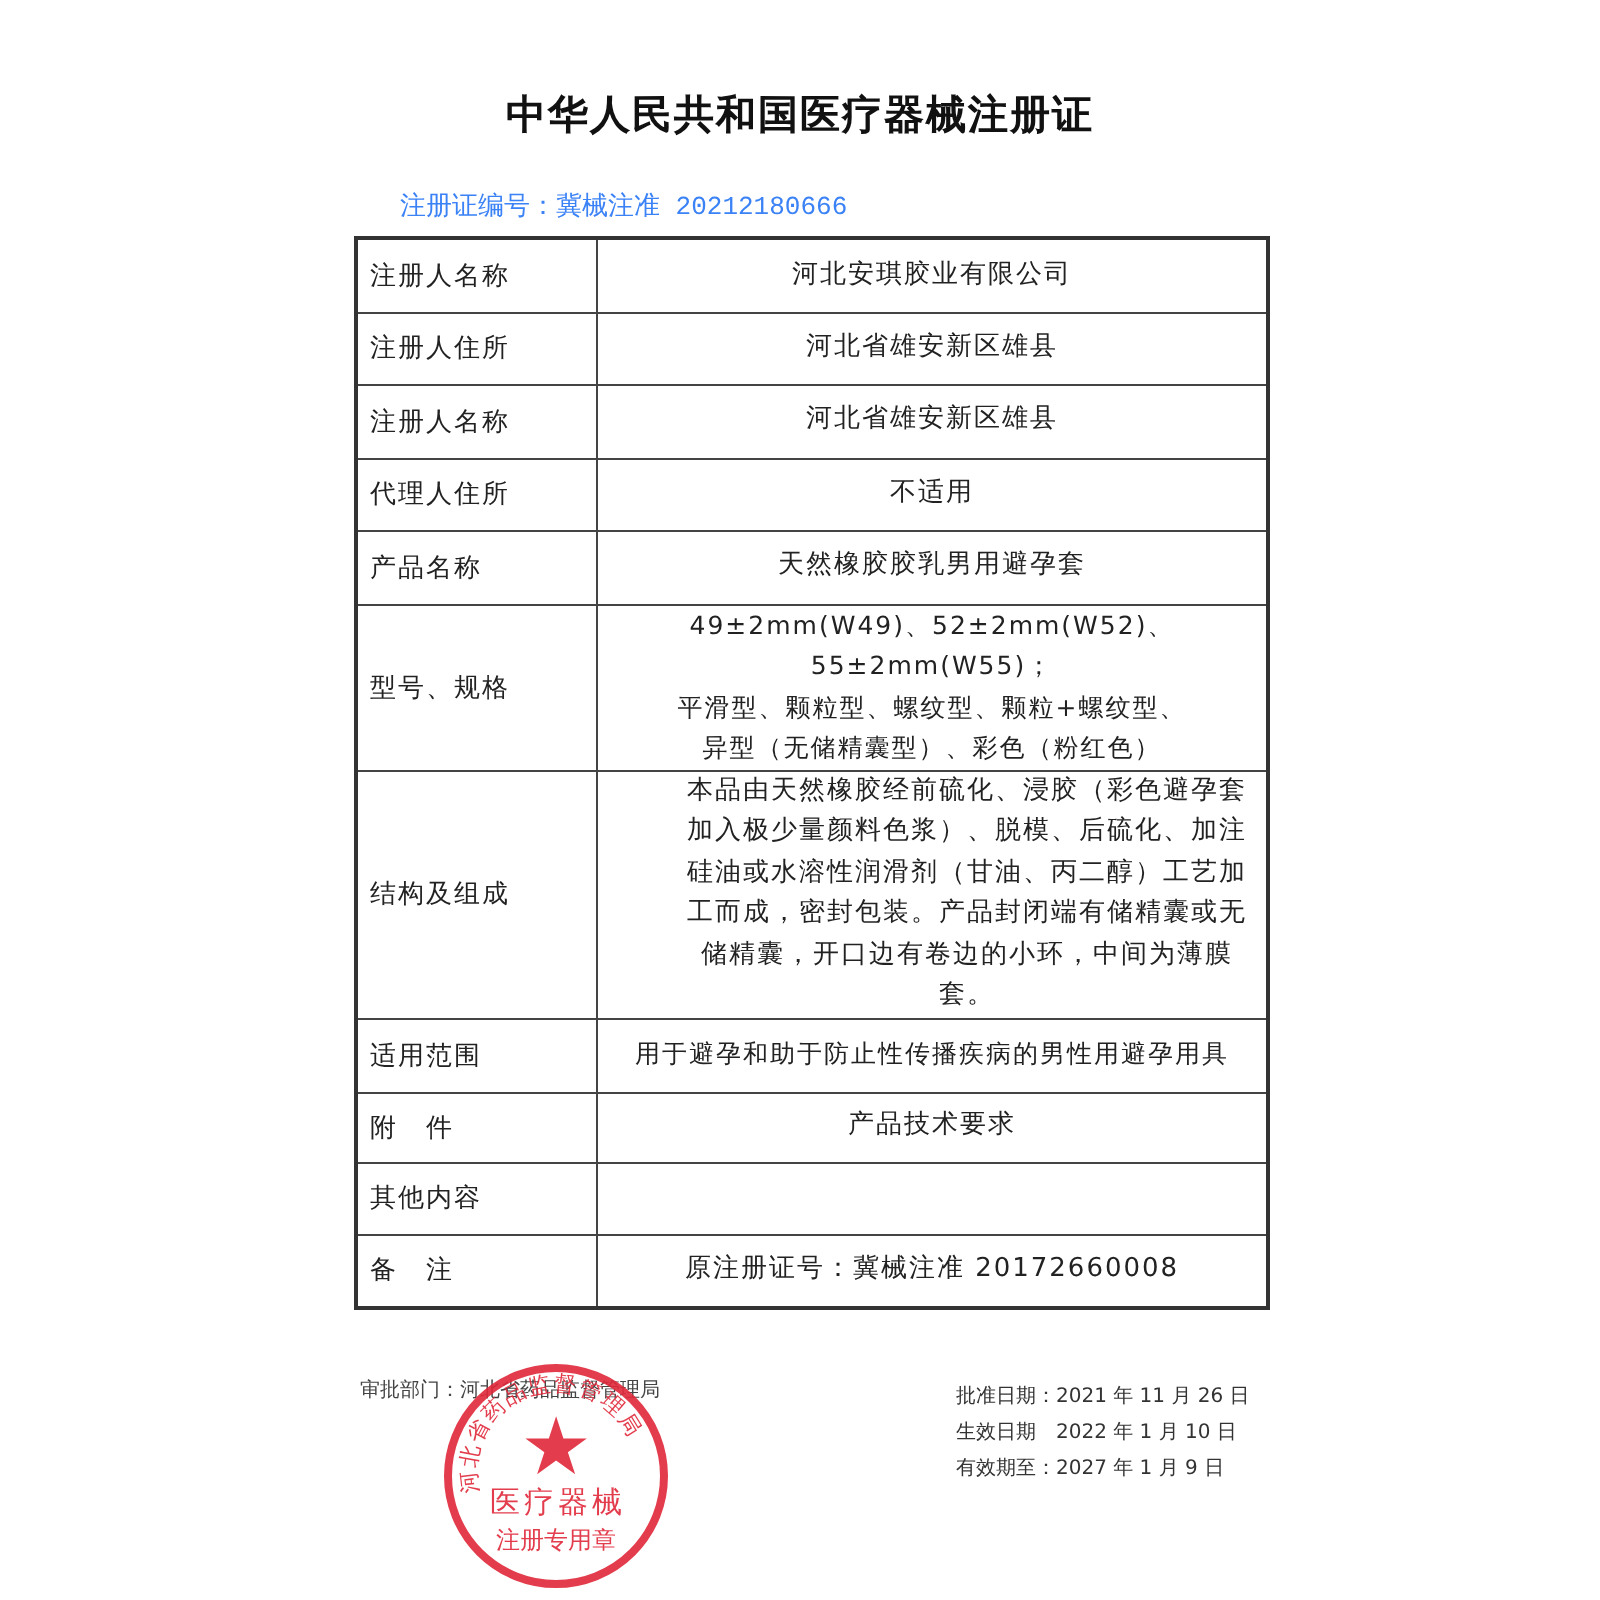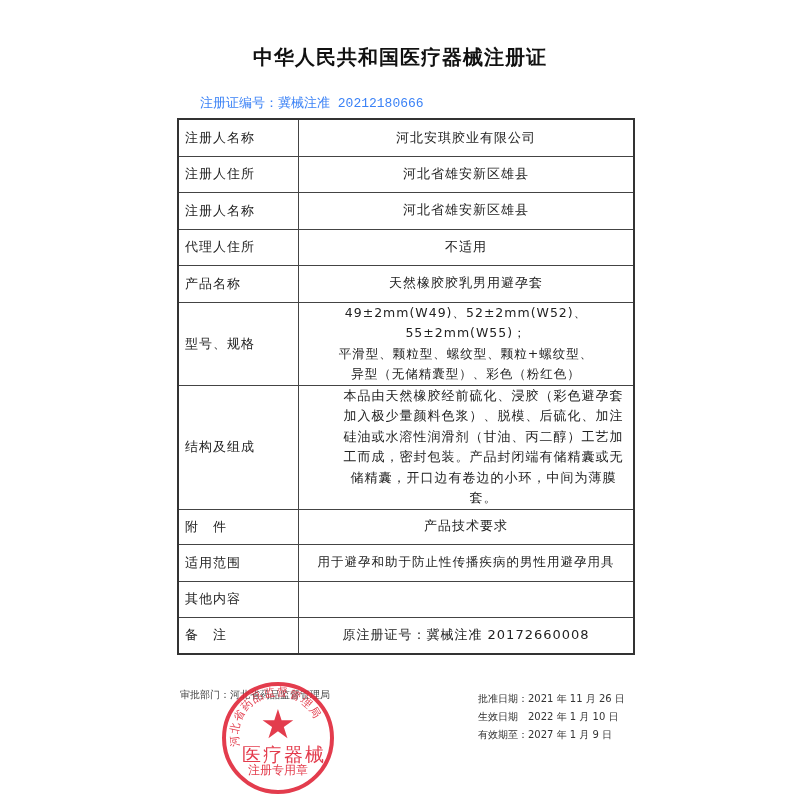--- a/index.html
+++ b/index.html
@@ -38,22 +38,22 @@
   .stamp {
     position:absolute; left:222px; top:682px; width:112px; height:112px;
     border-radius:50%; border:4px solid #e0283a; box-sizing:border-box;
     color:#e0283a; opacity:0.9;
   }
   .stamp .star {
     position:absolute; left:0; width:104px; top:18px; text-align:center;
     font-size:40px; line-height:40px;
   }
   .stamp .line1 {
-    position:absolute; left:16px; width:104px; top:56px; 
-    font-size:19px; font-family:"DejaVu Sans", sans-serif; letter-spacing:2px;
+    position:absolute; left:1px; width:104px; top:56px; text-align:center;
+    font-size:15px; font-family:"DejaVu Sans", sans-serif; letter-spacing:2px;
   }
   .stamp .line2 {
     position:absolute; left:0; width:104px; top:76px; text-align:center;
     font-size:12px; font-family:"DejaVu Sans", sans-serif;
   }
   .stamp .arc {
     position:absolute; left:0; top:0; width:104px; height:104px;
   }
 </style>
 </head>
@@ -90,27 +90,27 @@
   <tr style="height:83px">
     <td class="label">型号、规格</td>
     <td class="value" style="white-space:pre-line; font-size:12.5px;">49±2mm(W49)、52±2mm(W52)、55±2mm(W55)；
 平滑型、颗粒型、螺纹型、颗粒+螺纹型、
 异型（无储精囊型）、彩色（粉红色）</td>
   </tr>
   <tr style="height:115px">
     <td class="label">结构及组成</td>
     <td class="value" style="font-size:13px;padding-left:41px;">本品由天然橡胶经前硫化、浸胶（彩色避孕套加入极少量颜料色浆）、脱模、后硫化、加注硅油或水溶性润滑剂（甘油、丙二醇）工艺加工而成，密封包装。产品封闭端有储精囊或无储精囊，开口边有卷边的小环，中间为薄膜套。</td>
   </tr>
+  <tr style="height:37px">
+    <td class="label">适用范围</td>
+    <td class="value" style="font-size:12.5px;">用于避孕和助于防止性传播疾病的男性用避孕用具</td>
+  </tr>
   <tr style="height:35px">
     <td class="label">附　件</td>
     <td class="value">产品技术要求</td>
-  </tr>
-  <tr style="height:37px">
-    <td class="label">适用范围</td>
-    <td class="value" style="font-size:12.5px;">用于避孕和助于防止性传播疾病的男性用避孕用具</td>
   </tr>
   <tr style="height:36px">
     <td class="label">其他内容</td>
     <td class="value"></td>
   </tr>
   <tr style="height:37px">
     <td class="label">备　注</td>
     <td class="value">原注册证号：冀械注准 20172660008</td>
   </tr>
 </tbody>

